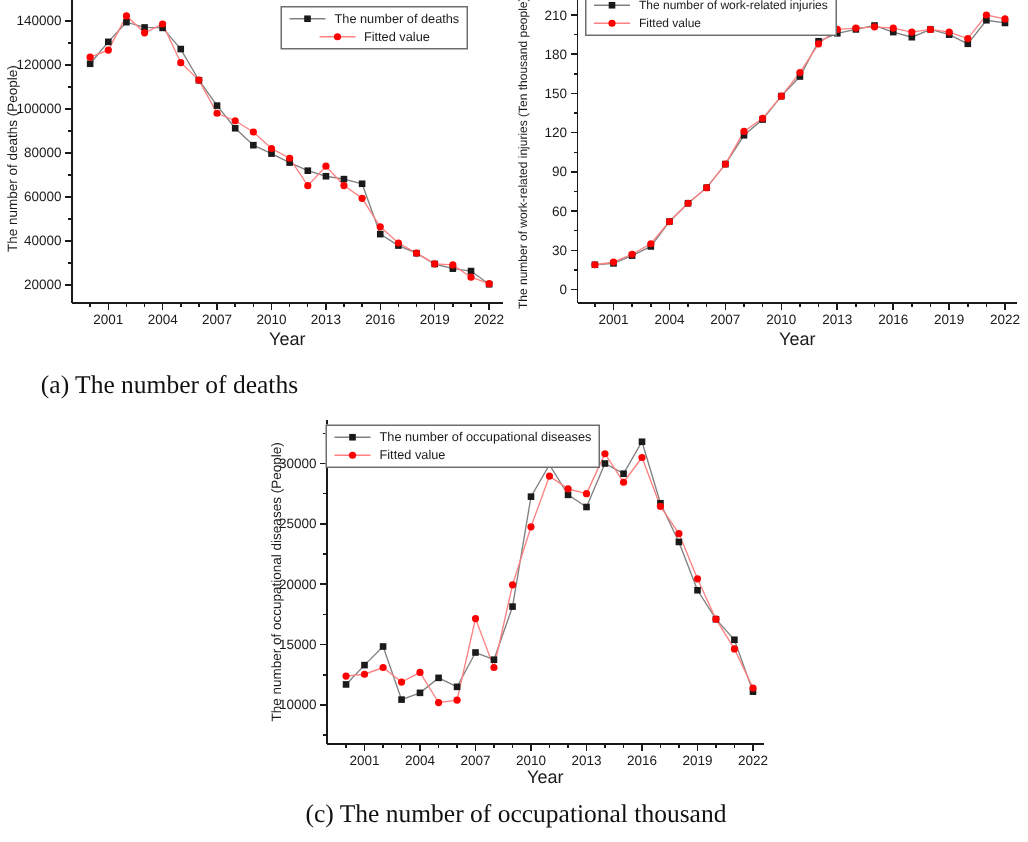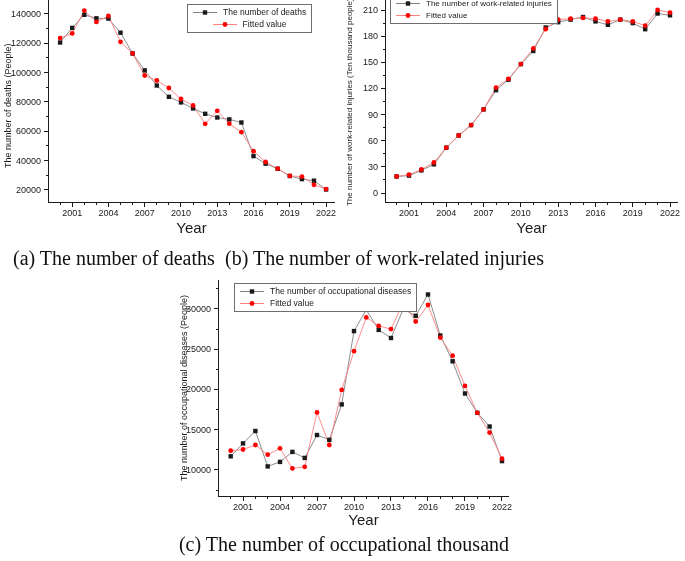--- a/index.html
+++ b/index.html
@@ -3,43 +3,43 @@
 <meta charset="utf-8">
 <style>
   html,body{margin:0;padding:0;background:#ffffff;}
   .figure{position:relative;width:685px;height:561px;background:#fff;overflow:hidden;
           font-family:"Liberation Sans",sans-serif;color:#1a1a1a;}
   .chart{position:absolute;}
   .chart svg.plot{position:absolute;left:0;top:0;}
   .ylab{position:absolute;display:flex;align-items:center;justify-content:center;
         writing-mode:vertical-rl;transform:rotate(180deg);
         font-size:9px;white-space:nowrap;color:#1a1a1a;}
-  .xlab{position:absolute;text-align:center;font-size:15px;color:#1a1a1a;}
+  .xlab{position:absolute;text-align:center;font-size:12px;color:#1a1a1a;}
   .legend{position:absolute;background:#fff;border:1px solid #6e6e6e;
           padding:2px 5px 2px 4px;display:flex;flex-direction:column;gap:1px;z-index:2;}
   .lrow{display:flex;align-items:center;gap:5px;font-size:8.5px;line-height:11px;white-space:nowrap;}
   .swatch{display:inline-flex;width:26px;height:9px;}
-  .caption{position:absolute;font-family:"Liberation Serif",serif;font-size:20px;
+  .caption{position:absolute;font-family:"Liberation Serif",serif;font-size:17px;
            text-align:center;color:#111;white-space:nowrap;}
   
   .chart-a{left:0;top:0;width:340px;height:232px;}
   .chart-a .ylab{left:1px;top:10px;bottom:30px;width:14px;}
   .chart-a .xlab{left:48px;top:219px;width:287px;}
   .chart-a .legend{left:187px;top:4px;align-items:center;}
   
   .chart-b{left:340px;top:0;width:345px;height:232px;}
   .chart-b .ylab{left:2px;top:0;bottom:28px;width:14px;font-size:8px;}
   .chart-b .xlab{left:45px;top:219px;width:293px;}
   .chart-b .legend{left:50px;top:-5px;}
   .chart-b .lrow{font-size:8px;}
   
   .chart-c{left:150px;top:280px;width:390px;height:245px;}
   .chart-c .ylab{left:27px;top:10px;bottom:40px;width:14px;}
   .chart-c .xlab{left:68px;top:231px;width:291px;}
-  .chart-c .legend{left:84px;top:3px;}
+  .chart-c .legend{left:67px;top:3px;}
   .cap-a{left:13px;top:247px;width:200px;}
   .cap-b{left:225px;top:247px;width:280px;}
   .cap-c{left:174px;top:533px;width:340px;}
 </style>
 </head>
 <body>
 
 <div class="figure">
 
   <section class="chart chart-a">
@@ -294,21 +294,20 @@
         <span class="swatch">
             <svg width="26" height="9" viewBox="0 0 26 9">
               <line x1="1" y1="4.5" x2="25" y2="4.5" stroke="#fe8080" stroke-width="1"></line>
               <circle cx="13" cy="4.5" r="2.4" fill="#fe0000"></circle>
             </svg>
           </span>
         <span class="ltext">Fitted value</span>
       </div>
     </div>
   </section>
-  <div class="caption cap-b">(b) The number of work-related injuries</div>
 
   <section class="chart chart-c">
     <svg class="plot" id="plot-c" width="390" height="245" viewBox="0 0 390 245">
         <line stroke="#1a1a1a" stroke-width="1" shape-rendering="crispEdges" x1="68" y1="0" x2="68" y2="216"></line>
         <line stroke="#1a1a1a" stroke-width="1" shape-rendering="crispEdges" x1="68" y1="216" x2="359" y2="216"></line>
         <line stroke="#1a1a1a" stroke-width="1" shape-rendering="crispEdges" x1="63.5" y1="189.99627282892286" x2="68" y2="189.99627282892286"></line>
         <text x="61" y="192.99627282892286" text-anchor="end" font-size="9" fill="#1a1a1a" font-family="Liberation Sans, sans-serif">10000</text>
         <line stroke="#1a1a1a" stroke-width="1" shape-rendering="crispEdges" x1="63.5" y1="149.7428251956765" x2="68" y2="149.7428251956765"></line>
         <text x="61" y="152.7428251956765" text-anchor="end" font-size="9" fill="#1a1a1a" font-family="Liberation Sans, sans-serif">15000</text>
         <line stroke="#1a1a1a" stroke-width="1" shape-rendering="crispEdges" x1="63.5" y1="109.48937756243012" x2="68" y2="109.48937756243012"></line>

